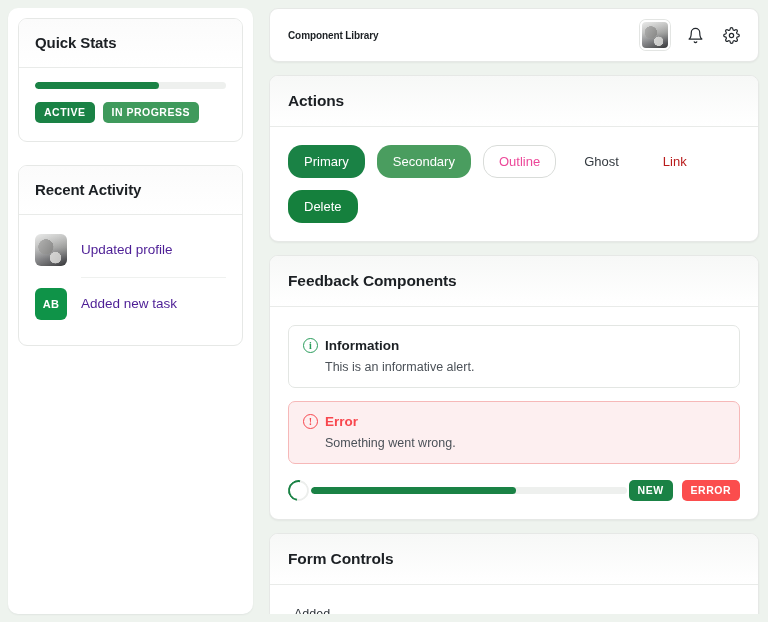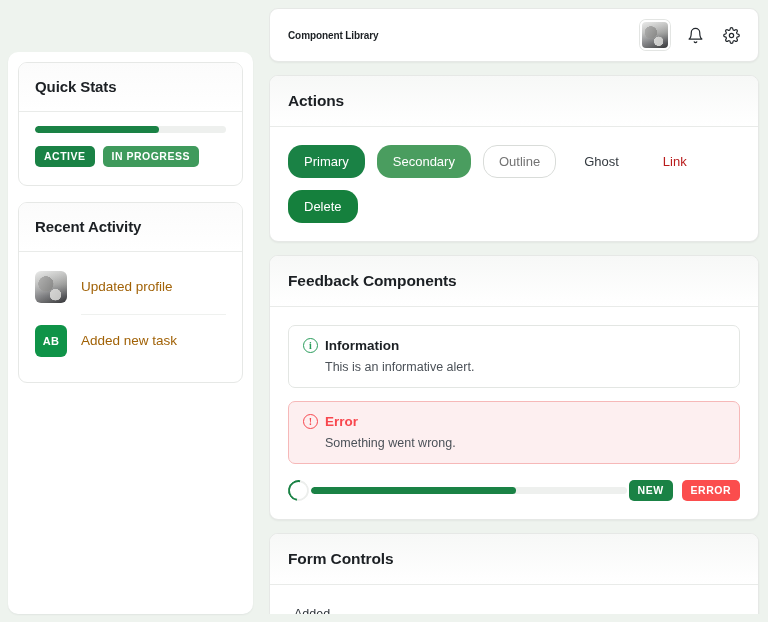--- a/index.html
+++ b/index.html
@@ -27,24 +27,23 @@
 
   
   .sidebar {
     width: 245px;
     flex: 0 0 245px;
     background: #ffffff;
     border-radius: 10px;
     padding: 10px 10px 0 10px;
     display: flex;
     flex-direction: column;
-    gap: 16px;
+    gap: 23px;
     overflow: hidden;
     box-shadow: 0 1px 2px rgba(16,22,26,.06);
-    margin-top: 44px;
   }
 
   .main {
     flex: 1 1 auto;
     display: flex;
     flex-direction: column;
     gap: 13px;
     overflow: hidden;
     padding-right: 1px;
   }
@@ -141,21 +140,21 @@
       radial-gradient(circle at 34% 40%, #6d6d6b 0 26%, rgba(0,0,0,0) 27%),
       linear-gradient(180deg,#cfd0ce 0%, #9a9b99 42%, #55565a 78%, #3a3b3d 100%);
   }
   .avatar-sq.initials {
     background: #0f9348;
     color: #fff;
     font-size: 11px;
     font-weight: bold;
     letter-spacing: .4px;
   }
-  .act-text { font-size: 13.5px; color: #a16207; }
+  .act-text { font-size: 13.5px; color: #4c1d95; }
 
   
   .topbar {
     background: #ffffff;
     border: 1px solid #e6e8e6;
     border-radius: 9px;
     box-shadow: 0 1px 2px rgba(16,22,26,.05);
     height: 54px;
     display: flex;
     align-items: center;
@@ -198,21 +197,21 @@
     font-size: 13px;
     line-height: 1;
     padding: 9px 15px;
     border-radius: 14px;
     border: 1px solid transparent;
     cursor: pointer;
     white-space: nowrap;
   }
   .btn-primary   { background: #1a8245; color: #fff; }
   .btn-secondary { background: #4a9d5f; color: #fff; }
-  .btn-outline   { background: #fff; color: #737373; border-color: #d9dcd9; }
+  .btn-outline   { background: #fff; color: #ec4899; border-color: #d9dcd9; }
   .btn-ghost     { background: transparent; color: #343a40; }
   .btn-link      { background: transparent; color: #b91c1c; }
   .btn-danger    { background: #15803d; color: #fff; }
 
   
   .alert {
     border-radius: 7px;
     padding: 12px 14px 13px 14px;
     margin-bottom: 13px;
   }

